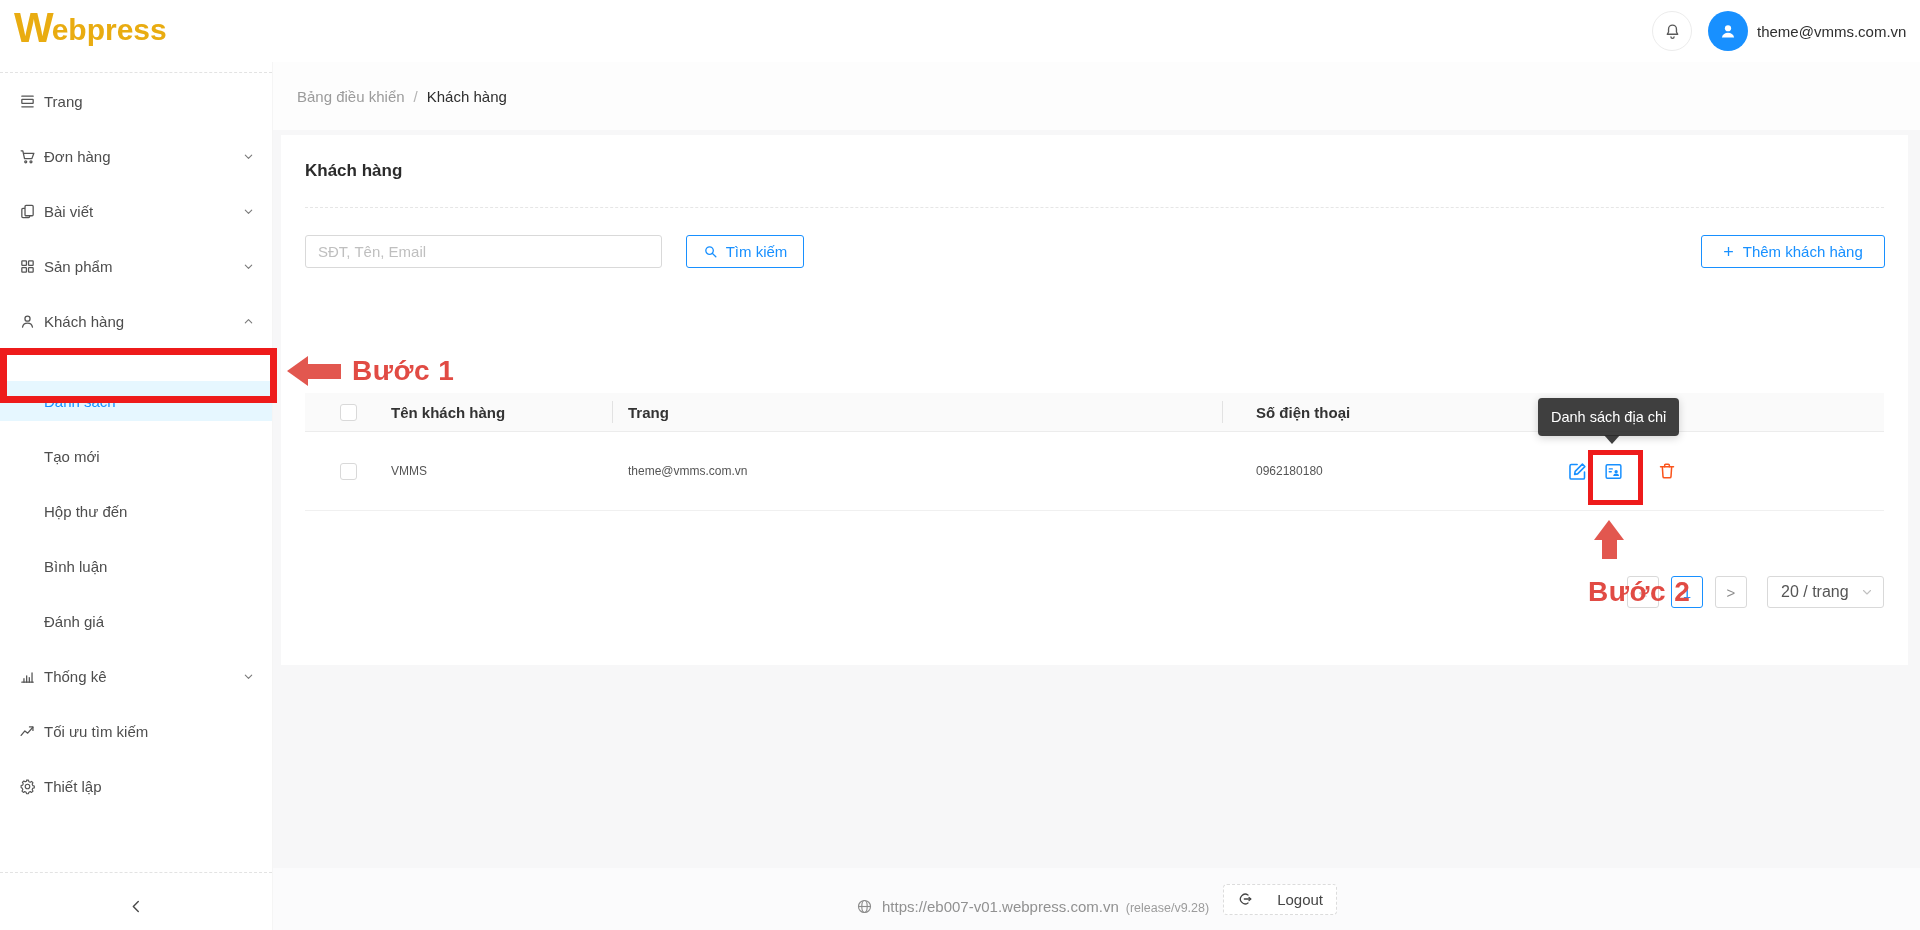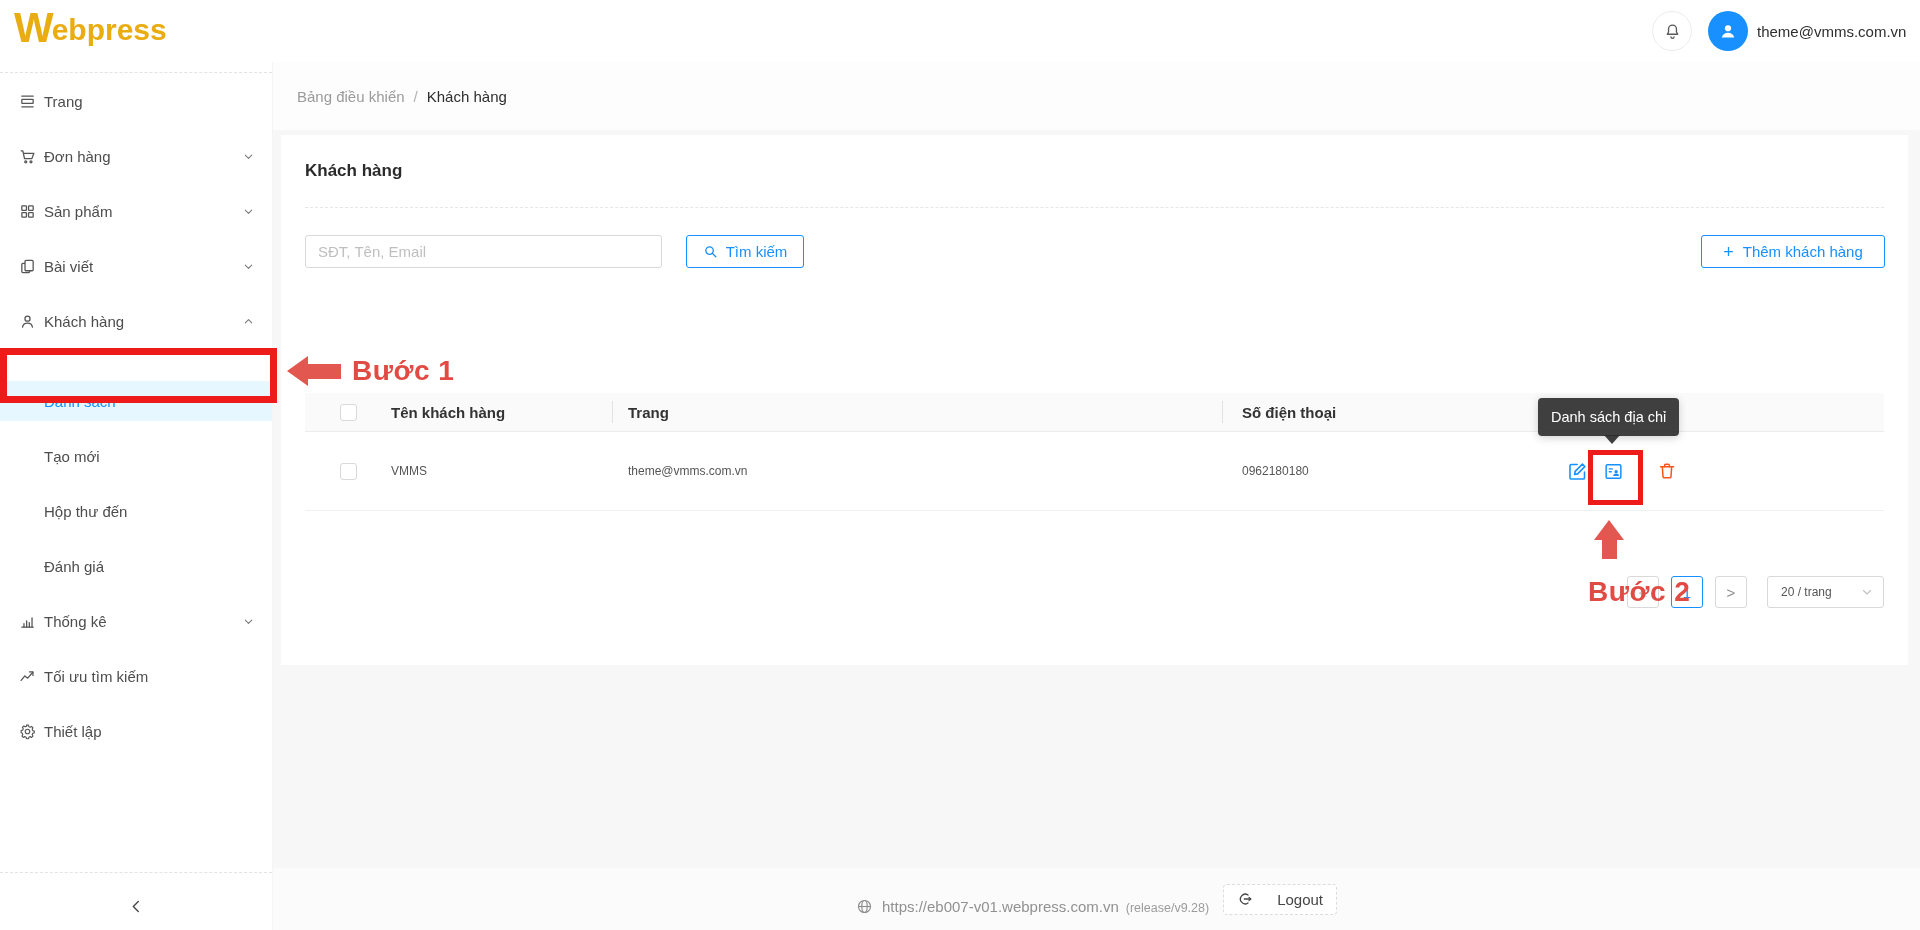--- a/index.html
+++ b/index.html
@@ -67,42 +67,42 @@
     font-family:"Liberation Sans", sans-serif; }
   .plus-glyph { font-size:18px; line-height:18px; }
 
   
   .tbl { position:absolute; left:24px; top:258px; width:1579px; }
   .t-head { display:flex; height:39px; background:#fafafa; border-bottom:1px solid #ececec; align-items:center; }
   .t-row  { display:flex; height:79px; background:#fff;   border-bottom:1px solid #f0f0f0; align-items:center; }
   .c-check { width:86px;  display:flex; justify-content:center; }
   .c-name  { width:221px; }
   .c-email { width:610px; position:relative; padding-left:16px; }
-  .c-phone { width:300px; position:relative; padding-left:20px; }
+  .c-phone { width:300px; position:relative; padding-left:34px; }
   .c-act   { flex:1; display:flex; align-items:center; padding-left:45px; }
   .t-head .hd { font-weight:700; color:#333; font-size:15px; }
   .t-head .c-email::before, .t-head .c-phone::before {
     content:""; position:absolute; left:0; top:50%; transform:translateY(-50%);
     width:1px; height:22px; background:#e2e2e2; }
   .t-row .cell-text { color:#555; font-size:12px; }
   .checkbox { width:17px; height:17px; border:1px solid #d9d9d9; border-radius:3px; background:#fff; cursor:pointer; }
   .act-ic { cursor:pointer; }
   .act-edit  { color:#1890ff; }
   .act-addr  { color:#1890ff; margin-left:15px; }
   .act-trash { color:#fa541c; margin-left:33px; }
 
   
   .pager { position:absolute; left:1346px; top:441px; display:flex; align-items:center; }
   .pg-box { width:32px; height:32px; border:1px solid #d9d9d9; border-radius:3px; background:#fff;
     display:flex; align-items:center; justify-content:center; font-size:15px; cursor:pointer; }
   .pg-prev { color:#c9c9c9; }
   .pg-cur  { border-color:#1890ff; color:#1890ff; margin-left:12px; }
   .pg-next { color:#8c8c8c; margin-left:12px; }
   .pg-size { width:117px; height:32px; border:1px solid #d9d9d9; border-radius:3px; background:#fff;
-    margin-left:20px; display:flex; align-items:center; color:#555; font-size:12px;
+    margin-left:20px; display:flex; align-items:center; color:#555; font-size:16px;
     padding:0 10px 0 13px; cursor:pointer; }
   .pg-size .caret { margin-left:auto; color:#c0c0c0; }
 
   
   .tooltip { position:absolute; left:1538px; top:398px; height:38px; line-height:38px;
     background:rgba(42,42,42,0.9); color:#fff; font-size:14.5px; padding:0 13px; border-radius:4px;
     z-index:40; box-shadow:0 2px 8px rgba(0,0,0,0.18); }
   .tooltip-arrow { position:absolute; left:1604px; top:435px; width:0; height:0; z-index:40;
     border-left:8px solid transparent; border-right:8px solid transparent; border-top:9px solid rgba(42,42,42,0.9); }
 
@@ -187,52 +187,52 @@
         <span>Đơn hàng</span>
         <span class="chev">
           <svg width="11" height="11" viewBox="0 0 24 24" fill="none" stroke="currentColor" stroke-width="2.4" stroke-linecap="round" stroke-linejoin="round">
               <path d="M5 9l7 7 7-7"></path>
             </svg>
         </span>
       </div>
 
       <div class="sb-item">
         <span class="ic">
+          <svg width="17" height="17" viewBox="0 0 24 24" fill="none" stroke="currentColor" stroke-width="1.8" stroke-linejoin="round">
+            <rect x="8.5" y="3.5" width="11.5" height="14.5" rx="1.5"></rect>
+            <path d="M8.5 7.5H5.5A1.5 1.5 0 0 0 4 9v10a1.5 1.5 0 0 0 1.5 1.5h8A1.5 1.5 0 0 0 15 19v-1"></path>
+          </svg>
+        </span>
+        <span>Bài viết</span>
+        <span class="chev">
+          <svg width="11" height="11" viewBox="0 0 24 24" fill="none" stroke="currentColor" stroke-width="2.4" stroke-linecap="round" stroke-linejoin="round">
+              <path d="M5 9l7 7 7-7"></path>
+            </svg>
+        </span>
+      </div>
+
+      <div class="sb-item">
+        <span class="ic">
           <svg width="17" height="17" viewBox="0 0 24 24" fill="none" stroke="currentColor" stroke-width="1.8">
             <rect x="4" y="4" width="6.5" height="6.5" rx="0.8"></rect>
               <rect x="13.5" y="4" width="6.5" height="6.5" rx="0.8"></rect>
             <rect x="4" y="13.5" width="6.5" height="6.5" rx="0.8"></rect>
               <rect x="13.5" y="13.5" width="6.5" height="6.5" rx="0.8"></rect>
           </svg>
         </span>
         <span>Sản phẩm</span>
         <span class="chev">
           <svg width="11" height="11" viewBox="0 0 24 24" fill="none" stroke="currentColor" stroke-width="2.4" stroke-linecap="round" stroke-linejoin="round">
               <path d="M5 9l7 7 7-7"></path>
             </svg>
         </span>
       </div>
 
       <div class="sb-item">
         <span class="ic">
-          <svg width="17" height="17" viewBox="0 0 24 24" fill="none" stroke="currentColor" stroke-width="1.8" stroke-linejoin="round">
-            <rect x="8.5" y="3.5" width="11.5" height="14.5" rx="1.5"></rect>
-            <path d="M8.5 7.5H5.5A1.5 1.5 0 0 0 4 9v10a1.5 1.5 0 0 0 1.5 1.5h8A1.5 1.5 0 0 0 15 19v-1"></path>
-          </svg>
-        </span>
-        <span>Bài viết</span>
-        <span class="chev">
-          <svg width="11" height="11" viewBox="0 0 24 24" fill="none" stroke="currentColor" stroke-width="2.4" stroke-linecap="round" stroke-linejoin="round">
-              <path d="M5 9l7 7 7-7"></path>
-            </svg>
-        </span>
-      </div>
-
-      <div class="sb-item">
-        <span class="ic">
           <svg width="17" height="17" viewBox="0 0 24 24" fill="none" stroke="currentColor" stroke-width="1.8" stroke-linecap="round">
             <circle cx="12" cy="8" r="3.6"></circle>
             <path d="M5 20c.7-3.6 3.4-5.6 7-5.6s6.3 2 7 5.6"></path>
           </svg>
         </span>
         <span>Khách hàng</span>
         <span class="chev">
           <svg width="11" height="11" viewBox="0 0 24 24" fill="none" stroke="currentColor" stroke-width="2.4" stroke-linecap="round" stroke-linejoin="round">
               <path d="M5 15l7-7 7 7"></path>
             </svg>
@@ -240,20 +240,23 @@
       </div>
 
       <div class="sb-item sb-sub active">
         <span>Danh sách</span>
       </div>
       <div class="sb-item sb-sub">
         <span>Tạo mới</span>
       </div>
       <div class="sb-item sb-sub">
         <span>Hộp thư đến</span>
+      </div>
+      <div class="sb-item sb-sub">
+        <span>Bình luận</span>
       </div>
       <div class="sb-item sb-sub">
         <span>Đánh giá</span>
       </div>
 
       <div class="sb-item">
         <span class="ic">
           <svg width="17" height="17" viewBox="0 0 24 24" fill="none" stroke="currentColor" stroke-width="1.8" stroke-linecap="round">
             <path d="M4 20h16"></path>
               <path d="M7 20v-5"></path>

